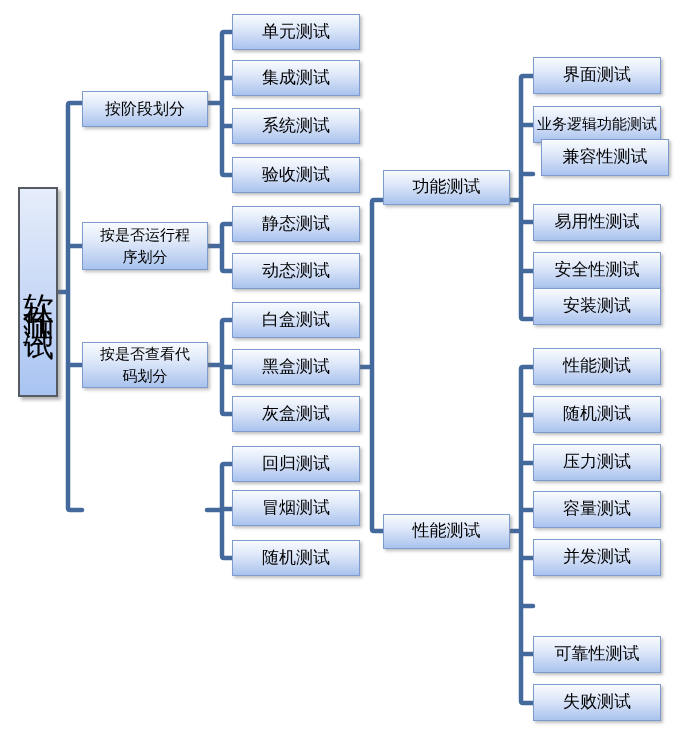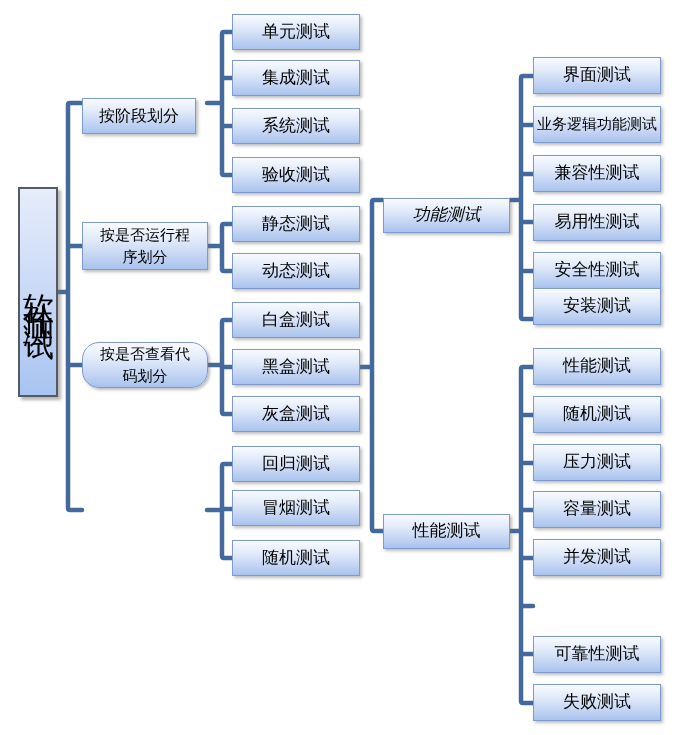--- a/index.html
+++ b/index.html
@@ -31,32 +31,32 @@
     border:2px solid #565b61;
     box-shadow:3px 3px 3px rgba(110,110,110,0.5);
     writing-mode:vertical-rl;
     text-orientation:upright;
     font-size:31px;
     letter-spacing:12px;
     font-weight:400;
   }
   
   .p-root{left:18px;top:187px;width:40px;height:210px;}
-  .p-b0{left:82px;top:98px;width:114px;height:36px;}
+  .p-b0{left:82px;top:91px;width:126px;height:36px;}
   .p-b1{left:82px;top:222px;width:126px;height:48px;}
-  .p-b2{left:82px;top:342px;width:126px;height:46px;border-radius:17px;}
+  .p-b2{left:82px;top:342px;width:126px;height:46px;}
   .p-b3{left:82px;top:492px;width:126px;height:36px;}
   .c1{left:232px;width:128px;height:36px;}
   .p-c10{top:14px;}  .p-c11{top:60px;}  .p-c12{top:108px;} .p-c13{top:157px;}
   .p-c14{top:206px;} .p-c15{top:253px;} .p-c16{top:302px;} .p-c17{top:349px;}
   .p-c18{top:396px;} .p-c19{top:446px;} .p-c1a{top:490px;} .p-c1b{top:540px;}
   .mid{left:383px;width:127px;height:35px;}
-  .p-m0{top:198px;font-style:italic;} .p-m1{top:514px;}
+  .p-m0{top:170px;} .p-m1{top:514px;}
   .c2{left:533px;width:128px;height:37px;}
-  .p-r0{top:57px;}  .p-r1{top:106px;} .p-r2{top:155px;} .p-r3{top:204px;}
+  .p-r0{top:57px;}  .p-r1{top:106px;} .p-r2{top:139px;margin-left:8px;} .p-r3{top:204px;}
   .p-r4{top:252px;} .p-r5{top:288px;}
   .p-r6{top:348px;} .p-r7{top:396px;} .p-r8{top:444px;} .p-r9{top:491px;}
   .p-ra{top:539px;} .p-rb{top:587px;} .p-rc{top:636px;} .p-rd{top:684px;}
 </style>
 </head>
 <body>
 
 <div id="stage">
 
   <svg id="wires" width="690" height="735" viewBox="0 0 690 735" fill="none" stroke-width="4.5" stroke-linecap="round" stroke-linejoin="round">

